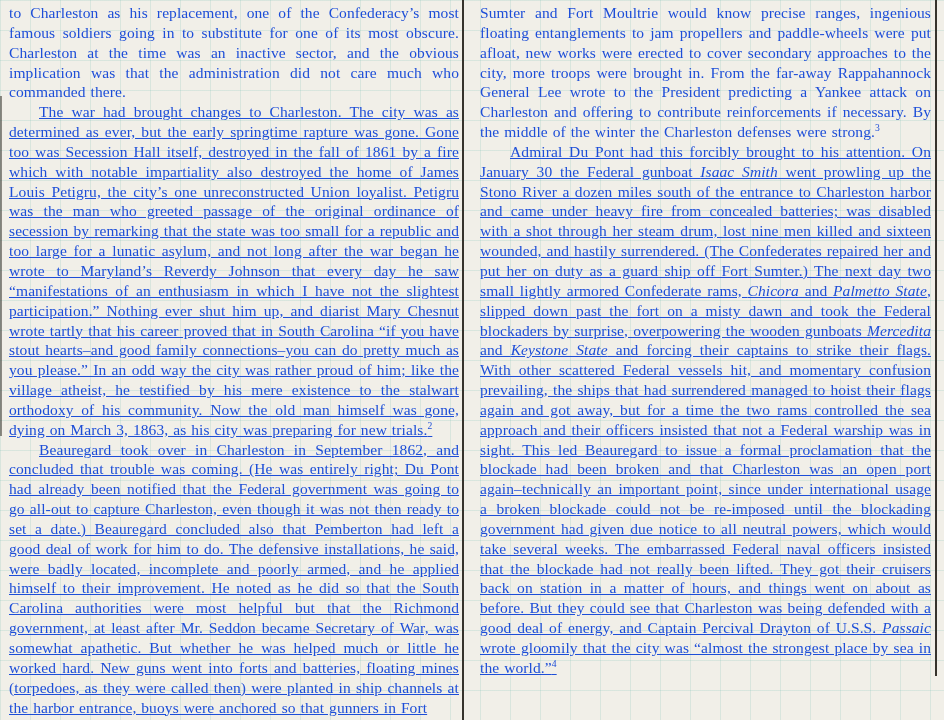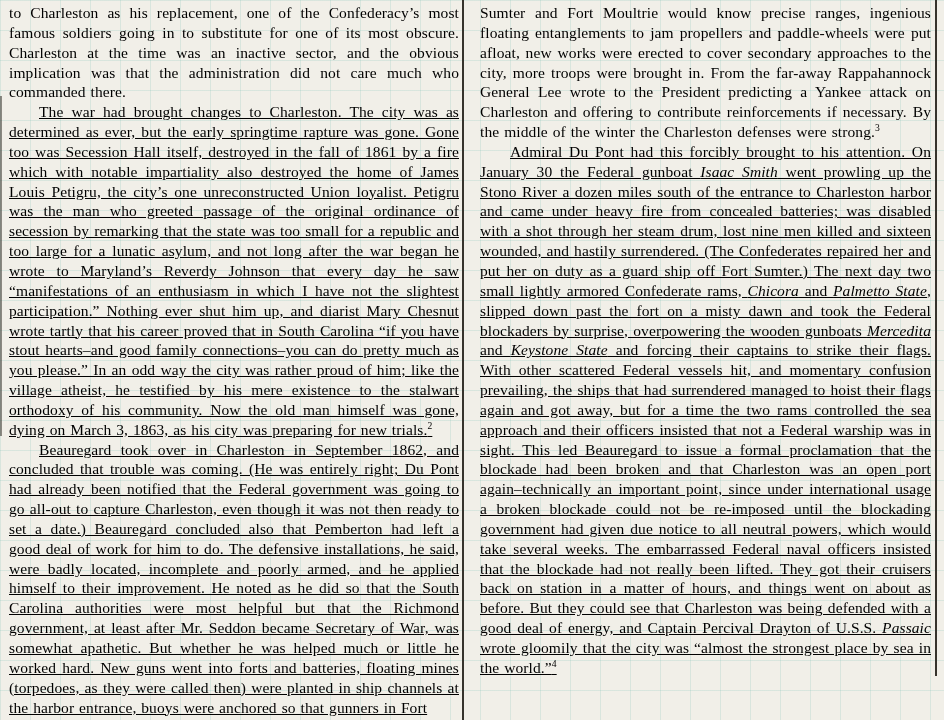--- a/index.html
+++ b/index.html
@@ -5,21 +5,21 @@
   html, body {
     margin: 0; padding: 0;
     background: #e8e7e1;
   }
   .page {
     position: relative;
     width: 944px; height: 720px;
     background: #f1efe8;
     overflow: hidden;
     font-family: "Liberation Serif", "DejaVu Serif", serif;
-    color: #000000;
+    color: #1d4ed8;
   }
   .grid-overlay {
     position: absolute; inset: 0;
     background-image:
       repeating-linear-gradient(to right,  rgba(120,190,178,0.20) 0 1px, transparent 1px 30px),
       repeating-linear-gradient(to bottom, rgba(120,190,178,0.20) 0 1px, transparent 1px 30px);
     z-index: 0;
     pointer-events: none;
   }
   .rule { position: absolute; z-index: 2; background: #36332c; }

